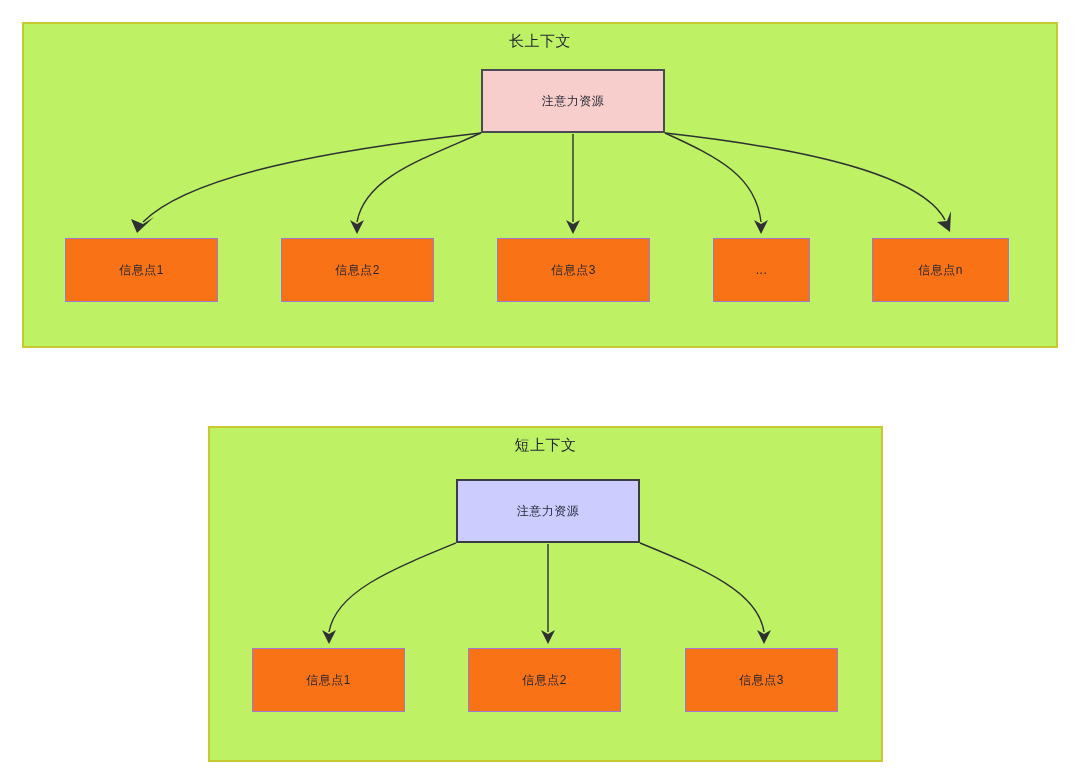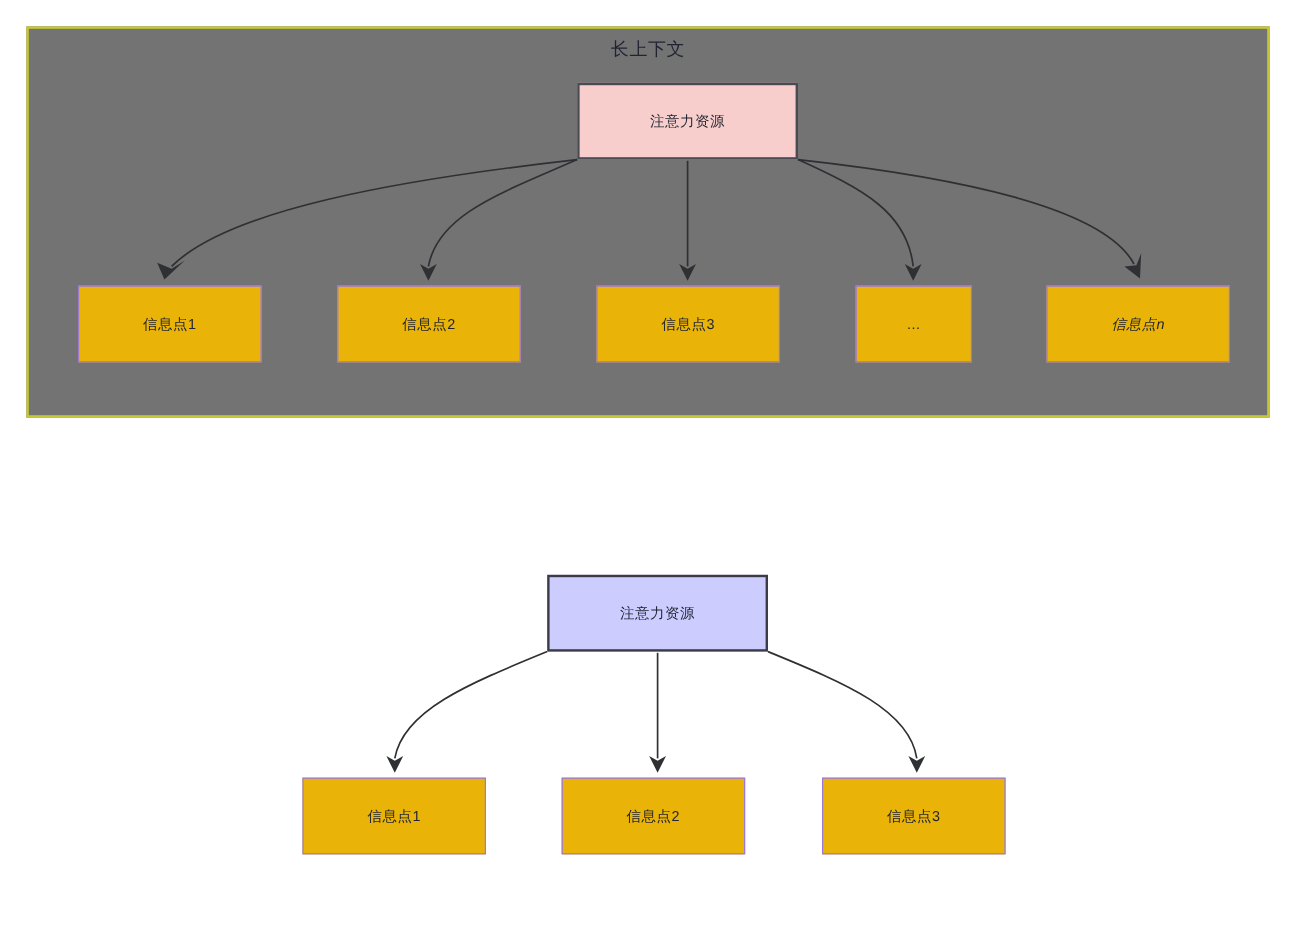--- a/index.html
+++ b/index.html
@@ -16,21 +16,21 @@
     overflow: hidden;
   }
   .canvas {
     position: absolute;
     left: 0; top: 0;
     width: 1080px;
     height: 774px;
   }
   .panel {
     position: absolute;
-    background: #737373;
+    background: #bef264;
     border: 2px solid #c8c832;
     box-sizing: border-box;
   }
   #panel-long {
     left: 22px;
     top: 22px;
     width: 1036px;
     height: 326px;
   }
   #panel-short {
@@ -64,21 +64,21 @@
   }
   .node-hub-pink {
     background: #f8cecc;
     border: 2px solid #4a4a52;
   }
   .node-hub-purple {
     background: #ccccff;
     border: 2px solid #3c3c48;
   }
   .node-info {
-    background: #eab308;
+    background: #f97316;
     border: 1px solid #9d79d6;
   }
   svg.edges {
     position: absolute;
     left: 0; top: 0;
     width: 1080px;
     height: 774px;
     pointer-events: none;
     overflow: visible;
   }
@@ -100,22 +100,25 @@
   <div class="panel" id="panel-long">
     <div class="panel-title">长上下文</div>
   </div>
 
   <div class="node node-hub-pink" id="hub-long" style="left:481px; top:69px; width:184px; height:64px;">注意力资源</div>
 
   <div class="node node-info" style="left:65px; top:238px; width:153px; height:64px;">信息点1</div>
   <div class="node node-info" style="left:281px; top:238px; width:153px; height:64px;">信息点2</div>
   <div class="node node-info" style="left:497px; top:238px; width:153px; height:64px;">信息点3</div>
   <div class="node node-info" style="left:713px; top:238px; width:97px; height:64px;">...</div>
-  <div class="node node-info" style="left:872px; top:238px; width:153px; height:64px;font-style:italic;">信息点n</div>
+  <div class="node node-info" style="left:872px; top:238px; width:137px; height:64px;">信息点n</div>
 
+  <div class="panel" id="panel-short">
+    <div class="panel-title">短上下文</div>
+  </div>
 
   <div class="node node-hub-purple" id="hub-short" style="left:456px; top:479px; width:184px; height:64px;">注意力资源</div>
 
   <div class="node node-info" style="left:252px; top:648px; width:153px; height:64px;">信息点1</div>
   <div class="node node-info" style="left:468px; top:648px; width:153px; height:64px;">信息点2</div>
   <div class="node node-info" style="left:685px; top:648px; width:153px; height:64px;">信息点3</div>
 
   <svg class="edges" viewBox="0 0 1080 774">
 
     <g>

